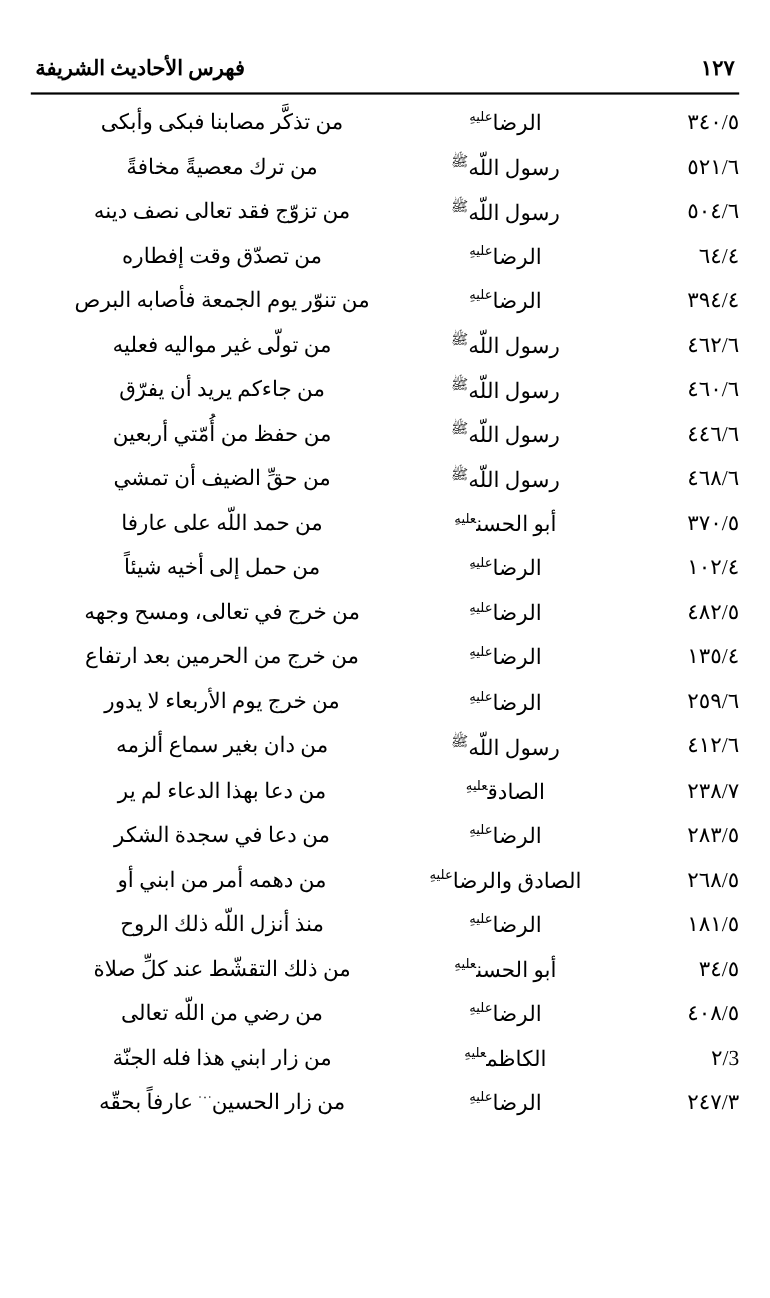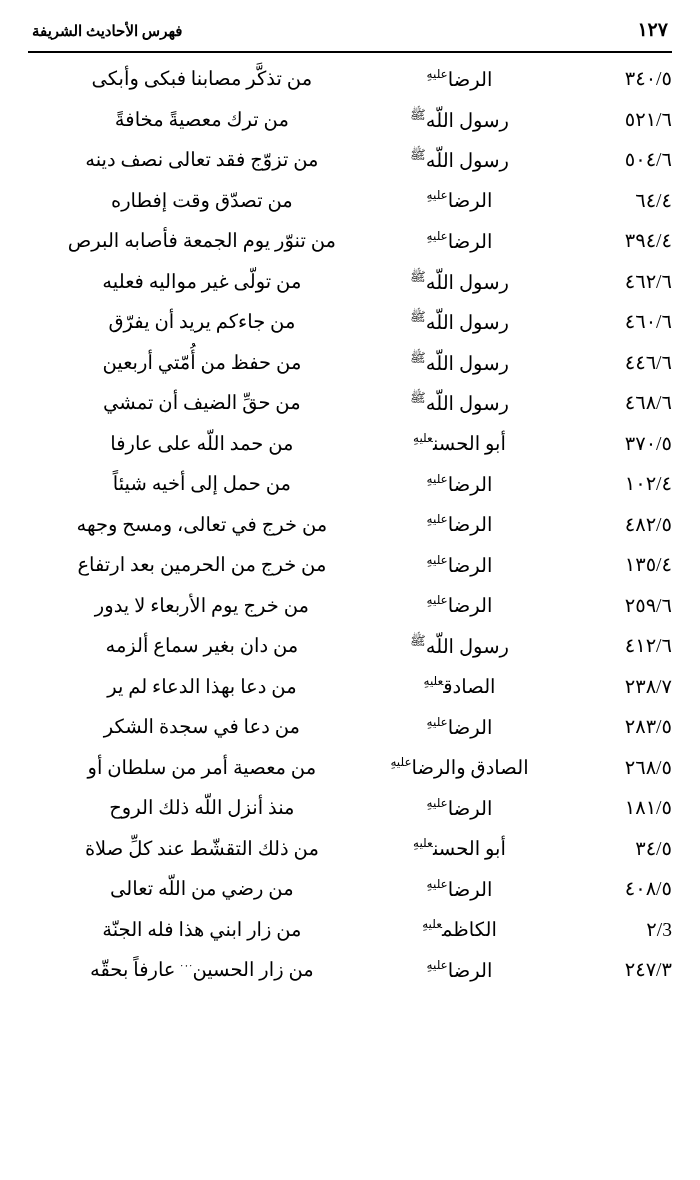--- a/index.html
+++ b/index.html
@@ -31,21 +31,22 @@
     align-items: baseline;
     padding: 0 4px 10px 4px;
     font-size: 19px;
     font-weight: 700;
   }
   .page-header .folio {
     font-size: 19px;
     letter-spacing: 0.5px;
   }
   .page-header .htitle {
-    font-size: 15px;
+    font-size: 19px;
+    margin-top: 32px;
   }
   .rule {
     height: 2px;
     background: #000000;
     width: 100%;
     margin-bottom: 6px;
   }
   
   table.index {
     width: 100%;
@@ -192,21 +193,21 @@
           <td class="c-text">من دعا بهذا الدعاء لم ير</td>
         </tr>
         <tr>
           <td class="c-ref">٢٨٣/٥</td>
           <td class="c-src"><span>الرضا</span><span class="honorific" title="عليه السلام">عليهِ</span></td>
           <td class="c-text">من دعا في سجدة الشكر</td>
         </tr>
         <tr>
           <td class="c-ref">٢٦٨/٥</td>
           <td class="c-src"><span>الصادق والرضا</span><span class="honorific" title="عليهما السلام">عليهِ</span></td>
-          <td class="c-text">من معصية أمر من سلطان أو</td>
+          <td class="c-text">من دهمه أمر من ابني أو</td>
         </tr>
         <tr>
           <td class="c-ref">١٨١/٥</td>
           <td class="c-src"><span>الرضا</span><span class="honorific" title="عليه السلام">عليهِ</span></td>
           <td class="c-text">منذ أنزل اللّه ذلك الروح</td>
         </tr>
         <tr>
           <td class="c-ref">٣٤/٥</td>
           <td class="c-src"><span>أبو الحسن</span><span class="honorific" title="عليه السلام">عليهِ</span></td>
           <td class="c-text">من ذلك التقشّط عند كلِّ صلاة</td>

